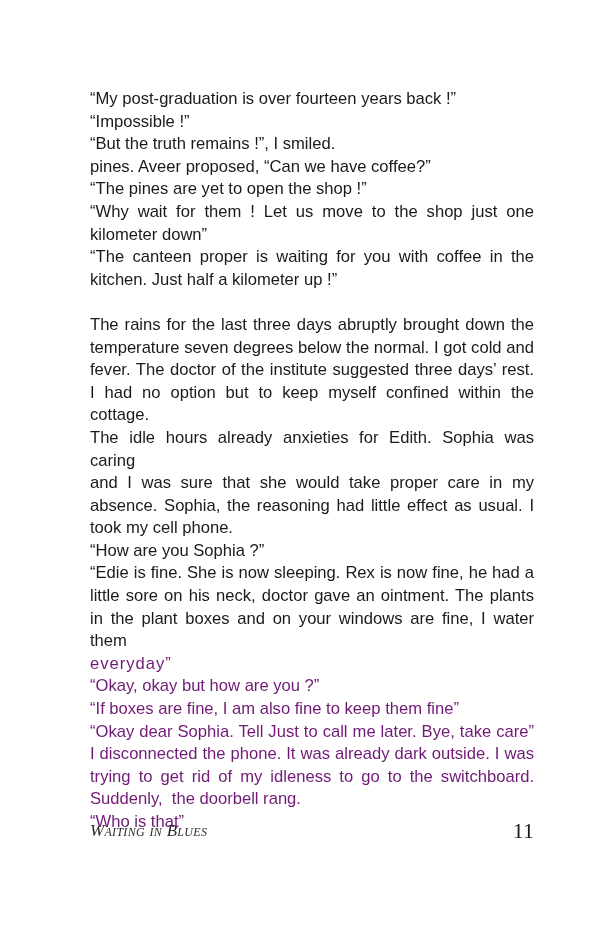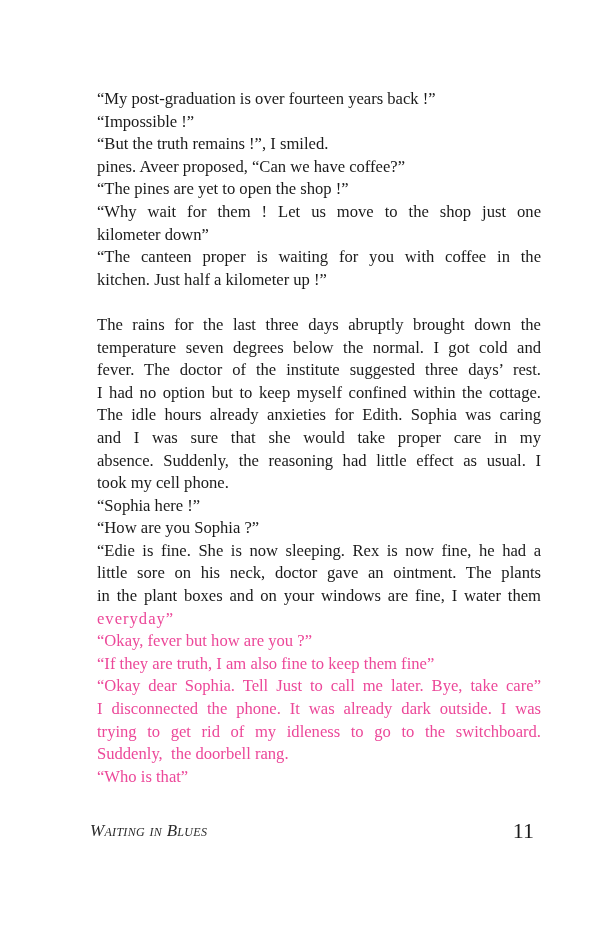--- a/index.html
+++ b/index.html
@@ -1,25 +1,25 @@
 <!DOCTYPE html>
 <html><head>
 <meta charset="utf-8">
 <style>
   html, body { margin: 0; padding: 0; background: #ffffff; }
   body { width: 600px; height: 944px; position: relative; overflow: hidden; }
   .page {
     position: absolute; left: 90px; top: 88px; width: 444px;
-    font-family: Liberation Serif, serif;
-    font-size: 16.6px; line-height: 22.6px; color: #1a1a1a; margin-left: 7px;
+    font-family: Liberation Sans, sans-serif;
+    font-size: 16.6px; line-height: 22.6px; color: #1a1a1a;
   }
   .line { display: block; white-space: nowrap; }
   .just { text-align: justify; text-align-last: justify; white-space: normal; }
   .gap { height: 22.6px; }
-  .faded { color: #ec4899; }
+  .faded { color: #701a75; }
   .footer {
     position: absolute; left: 90px; top: 818px; width: 444px;
     font-family: "Liberation Serif", "DejaVu Serif", serif;
     display: flex; justify-content: space-between; align-items: center;
   }
   .running-title { font-style: italic; font-variant: small-caps; font-size: 17px; color: #2a2a2a; letter-spacing: 0.3px; }
   .page-number { font-size: 22px; color: #1a1a1a; }
 </style>
 </head>
 <body>
@@ -37,30 +37,29 @@
   <span class="line">kitchen. Just half a kilometer up !”</span>
 
   <div class="gap"></div>
 
   <span class="line just">The rains for the last three days abruptly brought down the</span>
   <span class="line just">temperature seven degrees below the normal. I got cold and</span>
   <span class="line just">fever. The doctor of the institute suggested three days’ rest.</span>
   <span class="line just">I had no option but to keep myself confined within the cottage.</span>
   <span class="line just">The idle hours already anxieties for Edith. Sophia was caring</span>
   <span class="line just">and I was sure that she would take proper care in my</span>
-  <span class="line just">absence. Suddenly, the reasoning had little effect as usual. I</span>
+  <span class="line just">absence. Sophia, the reasoning had little effect as usual. I</span>
   <span class="line">took my cell phone.</span>
-  <span class="line">“Sophia here !”</span>
   <span class="line">“How are you Sophia ?”</span>
   <span class="line just">“Edie is fine. She is now sleeping. Rex is now fine, he had a</span>
   <span class="line just">little sore on his neck, doctor gave an ointment. The plants</span>
   <span class="line just">in the plant boxes and on your windows are fine, I water them</span>
   <span class="line faded" style="letter-spacing:1px">everyday”</span>
-  <span class="line faded">“Okay, fever but how are you ?”</span>
-  <span class="line faded">“If they are truth, I am also fine to keep them fine”</span>
+  <span class="line faded">“Okay, okay but how are you ?”</span>
+  <span class="line faded">“If boxes are fine, I am also fine to keep them fine”</span>
   <span class="line just faded">“Okay dear Sophia. Tell Just to call me later. Bye, take care”</span>
   <span class="line just faded">I disconnected the phone. It was already dark outside. I was</span>
   <span class="line just faded">trying to get rid of my idleness to go to the switchboard.</span>
   <span class="line faded" style="white-space:pre">Suddenly,  the doorbell rang.</span>
   <span class="line faded">“Who is that”</span>
 </div>
 
 <div class="footer">
   <span class="running-title">Waiting in Blues</span>
   <span class="page-number">11</span>

